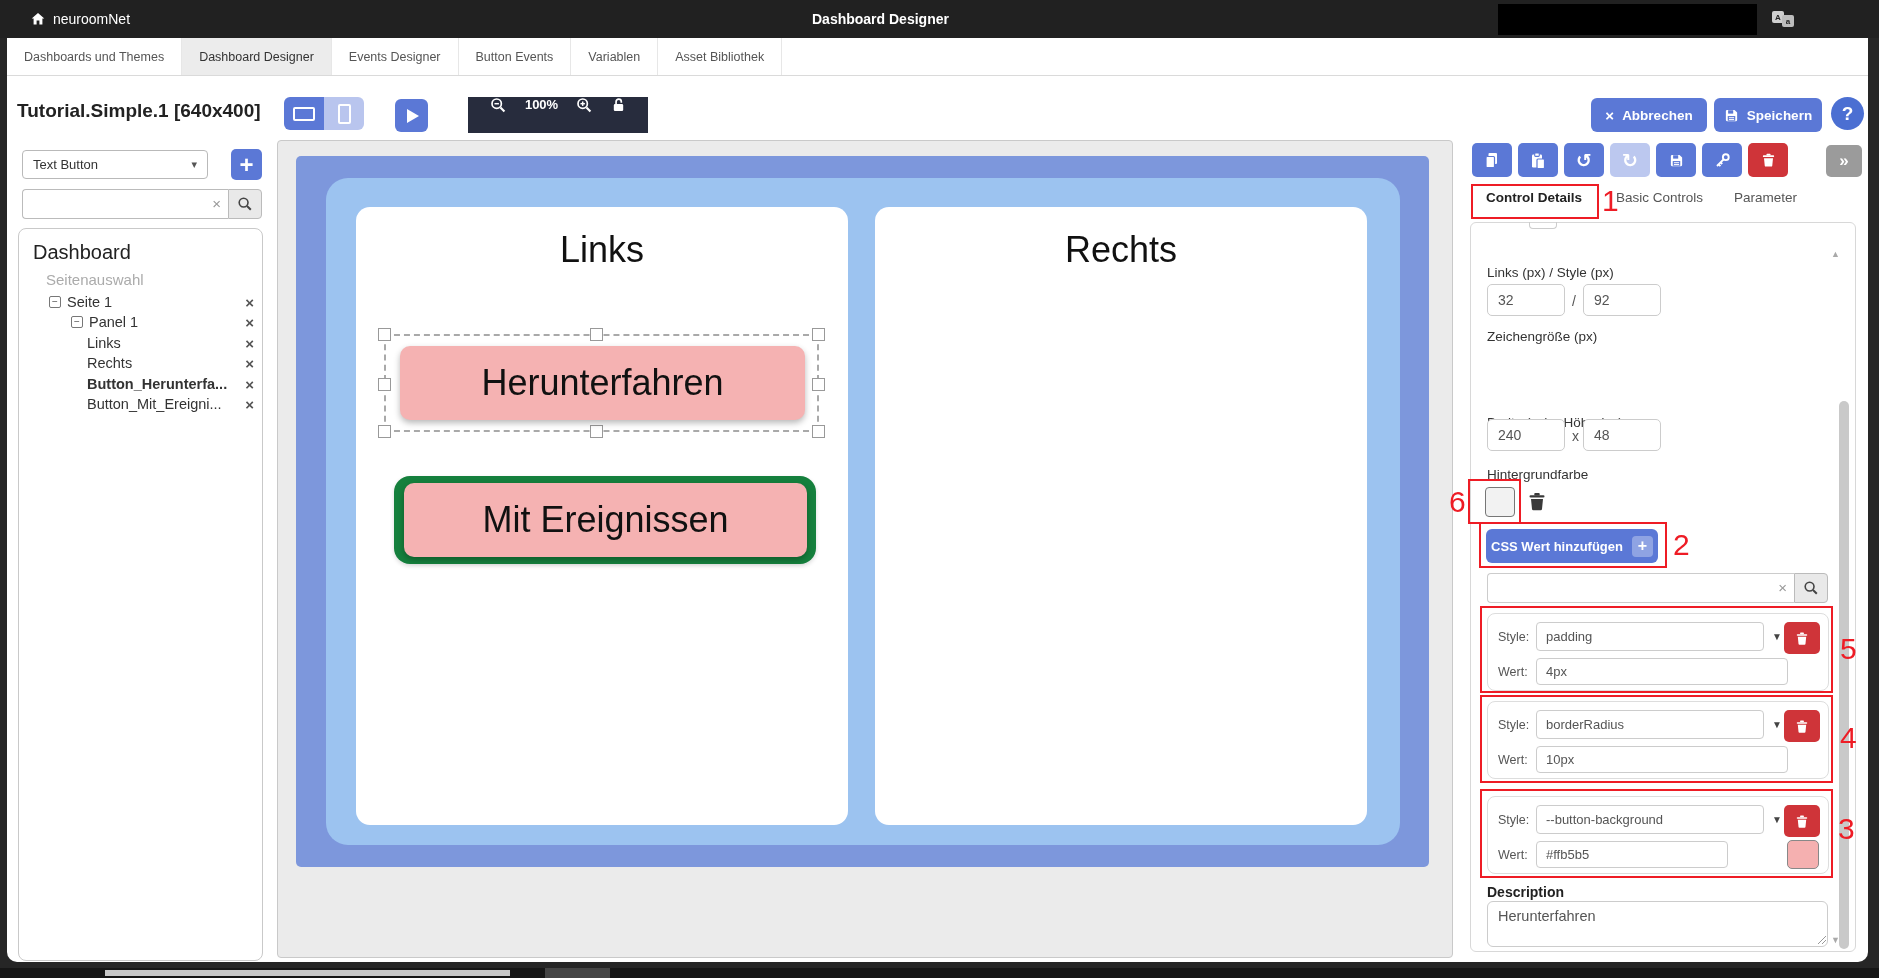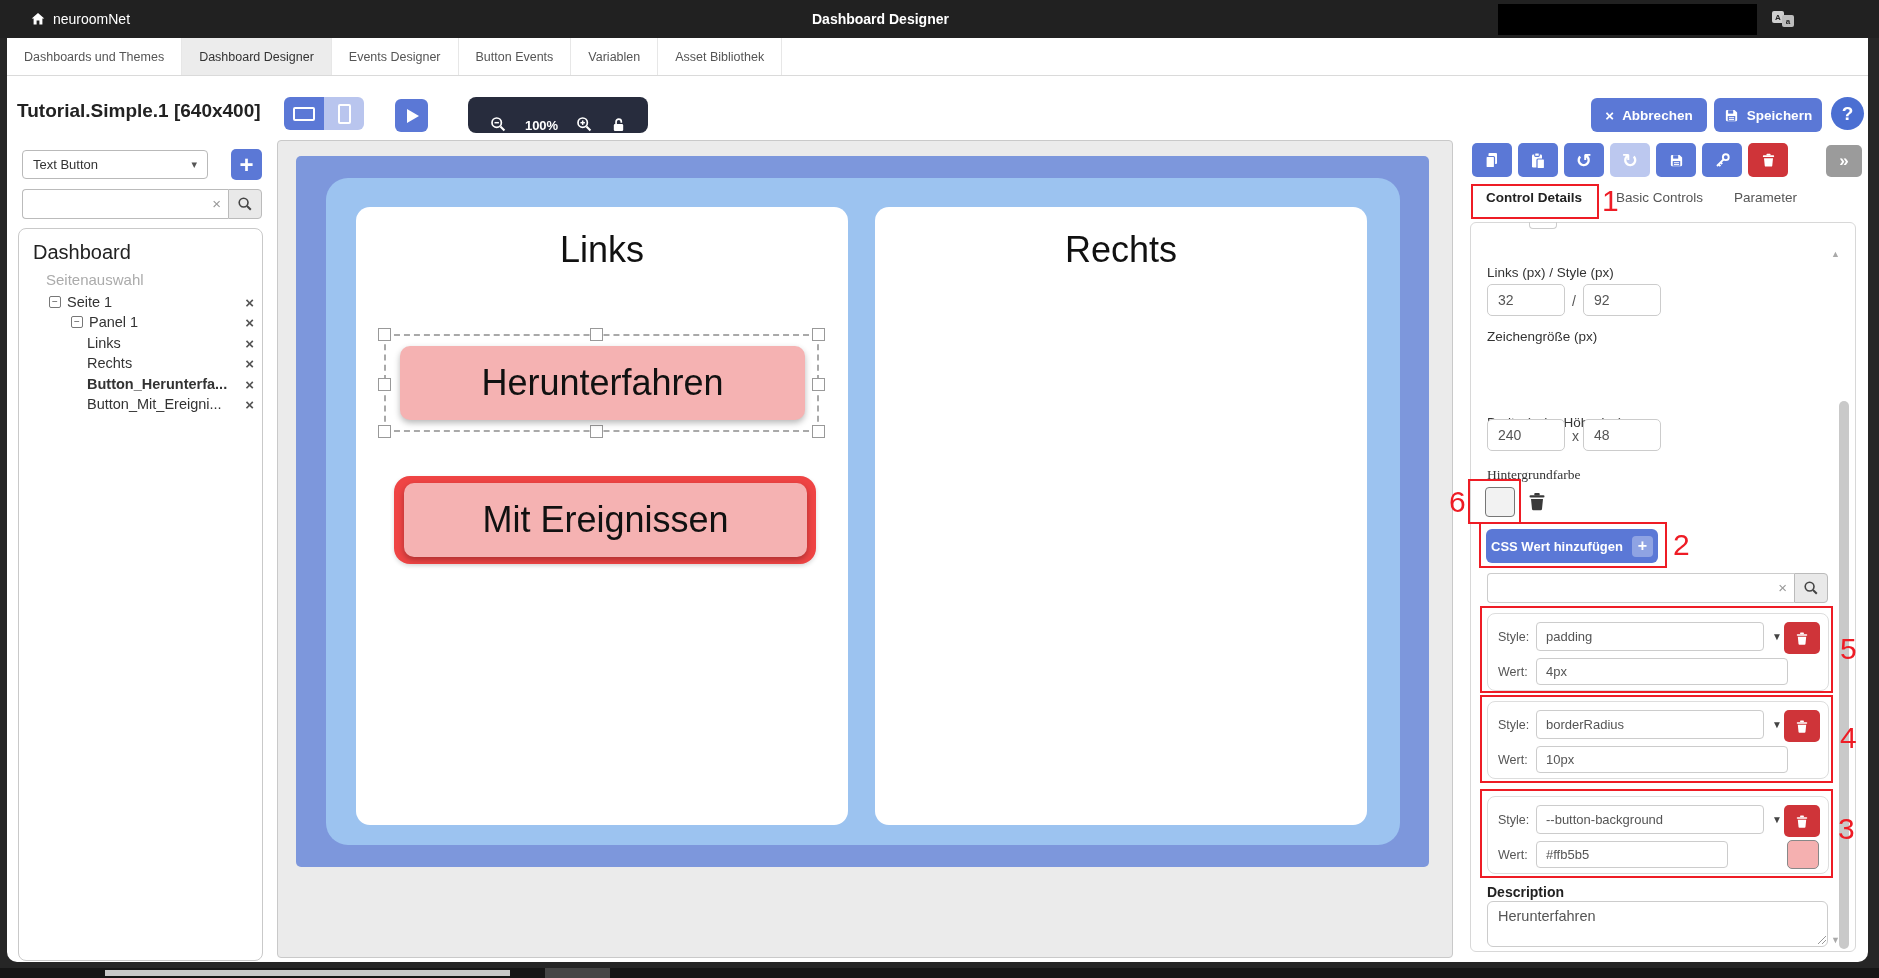--- a/index.html
+++ b/index.html
@@ -28,21 +28,21 @@
   
   .doc-title { position:absolute; left:17px; top:100px; font-size:19px; font-weight:bold; color:#222; }
   .orient { position:absolute; left:284px; top:97px; width:80px; height:33px; border-radius:6px; overflow:hidden; display:flex; }
   .orient .half { width:40px; height:33px; display:flex; align-items:center; justify-content:center; cursor:pointer; }
   .orient .land { background:#5b78d6; }
   .orient .port { background:#b9c5ee; }
   .orient .land i { display:block; width:22px; height:14px; border:2.5px solid #fff; border-radius:2px; }
   .orient .port i { display:block; width:13px; height:20px; border:2.5px solid #fff; border-radius:2px; }
   .play-btn { position:absolute; left:395px; top:99px; width:33px; height:33px; background:#5b78d6; border-radius:6px; display:flex; align-items:center; justify-content:center; cursor:pointer; }
   .play-btn i { display:block; width:0; height:0; border-left:12px solid #fff; border-top:7px solid transparent; border-bottom:7px solid transparent; margin-left:3px; }
-  .zoom-pill { position:absolute; left:468px; top:97px; width:180px; height:36px; background:#272c3d; border-radius:8px; display:flex; align-items:flex-end; justify-content:space-between; padding:0 22px; }
+  .zoom-pill { position:absolute; left:468px; top:97px; width:180px; height:36px; background:#272c3d; border-radius:0; display:flex; align-items:flex-start; justify-content:space-between; padding:0 22px; }
   .zoom-pill .zlevel { color:#fff; font-size:13px; font-weight:bold; }
   .zbtn { background:none; border:none; cursor:pointer; display:flex; align-items:center; }
   .top-btn { position:absolute; top:98px; height:34px; background:#5b78d6; border:none; border-radius:6px; color:#fff; font-size:13.5px; font-weight:bold; display:flex; align-items:center; justify-content:center; gap:8px; cursor:pointer; }
   .cancel-btn { left:1591px; width:116px; }
   .save-btn { left:1714px; width:108px; }
   .x-glyph { font-size:15px; font-weight:bold; }
   .help-btn { position:absolute; left:1831px; top:97px; width:33px; height:33px; border-radius:50%; background:#4b6fd2; color:#fff; border:none; font-size:19px; font-weight:bold; cursor:pointer; }
 
   
   .ctl-select { position:absolute; left:22px; top:150px; width:186px; height:29px; border:1px solid #b9b9b9; border-radius:4px; background:#fff; font-size:13px; color:#333; display:flex; align-items:center; padding:0 10px; cursor:pointer; }
@@ -76,21 +76,21 @@
   .dpanel.left { left:30px; }
   .dpanel.right { left:549px; }
   .dpanel .ptitle { text-align:center; margin-top:22px; font-size:36px; color:#111; }
   .selection { position:absolute; left:106px; top:193px; width:435px; height:98px; border:2px dashed #a9a9a9; }
   .handle { position:absolute; width:13px; height:13px; background:#fff; border:1px solid #999; }
   .h-nw{left:-8px;top:-8px}.h-n{left:204px;top:-8px}.h-ne{right:-8px;top:-8px}
   .h-w{left:-8px;top:42px}.h-e{right:-8px;top:42px}
   .h-sw{left:-8px;bottom:-8px}.h-s{left:204px;bottom:-8px}.h-se{right:-8px;bottom:-8px}
   .pinkbtn { background:#f5b2b2; border:none; border-radius:10px; font-size:36px; color:#111; font-family:"Liberation Sans",sans-serif; box-shadow:0 3px 6px rgba(0,0,0,.28); cursor:pointer; }
   .btn1 { position:absolute; left:14px; top:10px; width:405px; height:74px; }
-  .glow2 { position:absolute; left:116px; top:335px; width:422px; height:88px; background:#ef4444; border-radius:16px; box-shadow:0 2px 4px rgba(0,0,0,.15); }
+  .glow2 { position:absolute; left:116px; top:335px; width:422px; height:88px; background:#15803d; border-radius:16px; box-shadow:0 2px 4px rgba(0,0,0,.15); }
   .btn2 { position:absolute; left:10px; top:7px; width:403px; height:74px; }
 
   
   .ibtn { position:absolute; top:143px; width:40px; height:34px; background:#5b78d6; border:none; border-radius:5px; display:flex; align-items:center; justify-content:center; cursor:pointer; color:#fff; }
   .ibtn.dis { background:#bcc8ef; }
   .ibtn.red { background:#cf3439; }
   .i0{left:1472px}.i1{left:1518px}.i2{left:1564px}.i3{left:1610px}.i4{left:1656px}.i5{left:1702px}.i6{left:1748px}
   .uglyph { font-family:"DejaVu Sans",sans-serif; font-size:19px; font-weight:bold; line-height:19px; }
   .collapse-btn { position:absolute; left:1826px; top:145px; width:36px; height:32px; background:#9b9b9b; border:none; border-radius:5px; color:#fff; font-size:17px; font-weight:bold; cursor:pointer; }
   .itab { position:absolute; top:190px; font-size:13.5px; color:#555; cursor:pointer; white-space:nowrap; }
@@ -379,21 +379,21 @@
     <span class="fsep" style="left:101px; top:70px;">/</span>
     <input class="finput" style="left: 112px; top: 61px; width: 78px;" value="92">
 
     <div class="flabel" style="top:106px;">Zeichengröße (px)</div>
 
     <div class="flabel" style="top:192px;">Breite (px) x Höhe (px)</div>
     <input class="finput" style="left: 16px; top: 196px; width: 78px;" value="240">
     <span class="fsep" style="left:101px; top:205px;">x</span>
     <input class="finput" style="left: 112px; top: 196px; width: 78px;" value="48">
 
-    <div class="flabel" style="top:244px;font-family:Liberation Serif, serif;">Hintergrundfarbe</div>
+    <div class="flabel" style="top:244px;">Hintergrundfarbe</div>
     <div class="swatch"></div>
     <div class="dtrash">
       <svg width="20" height="21" viewBox="0 0 16 16">
           <rect x="2" y="3" width="12" height="1.8" rx="0.9" fill="#3a3a3a"></rect>
           <rect x="5.8" y="1.2" width="4.4" height="2" rx="0.8" fill="#3a3a3a"></rect>
           <path d="M3.2 6 H12.8 L12 14 A1.1 1.1 0 0 1 10.9 15 H5.1 A1.1 1.1 0 0 1 4 14 Z" fill="#3a3a3a"></path>
         </svg>
     </div>
 
     <button class="css-btn">

